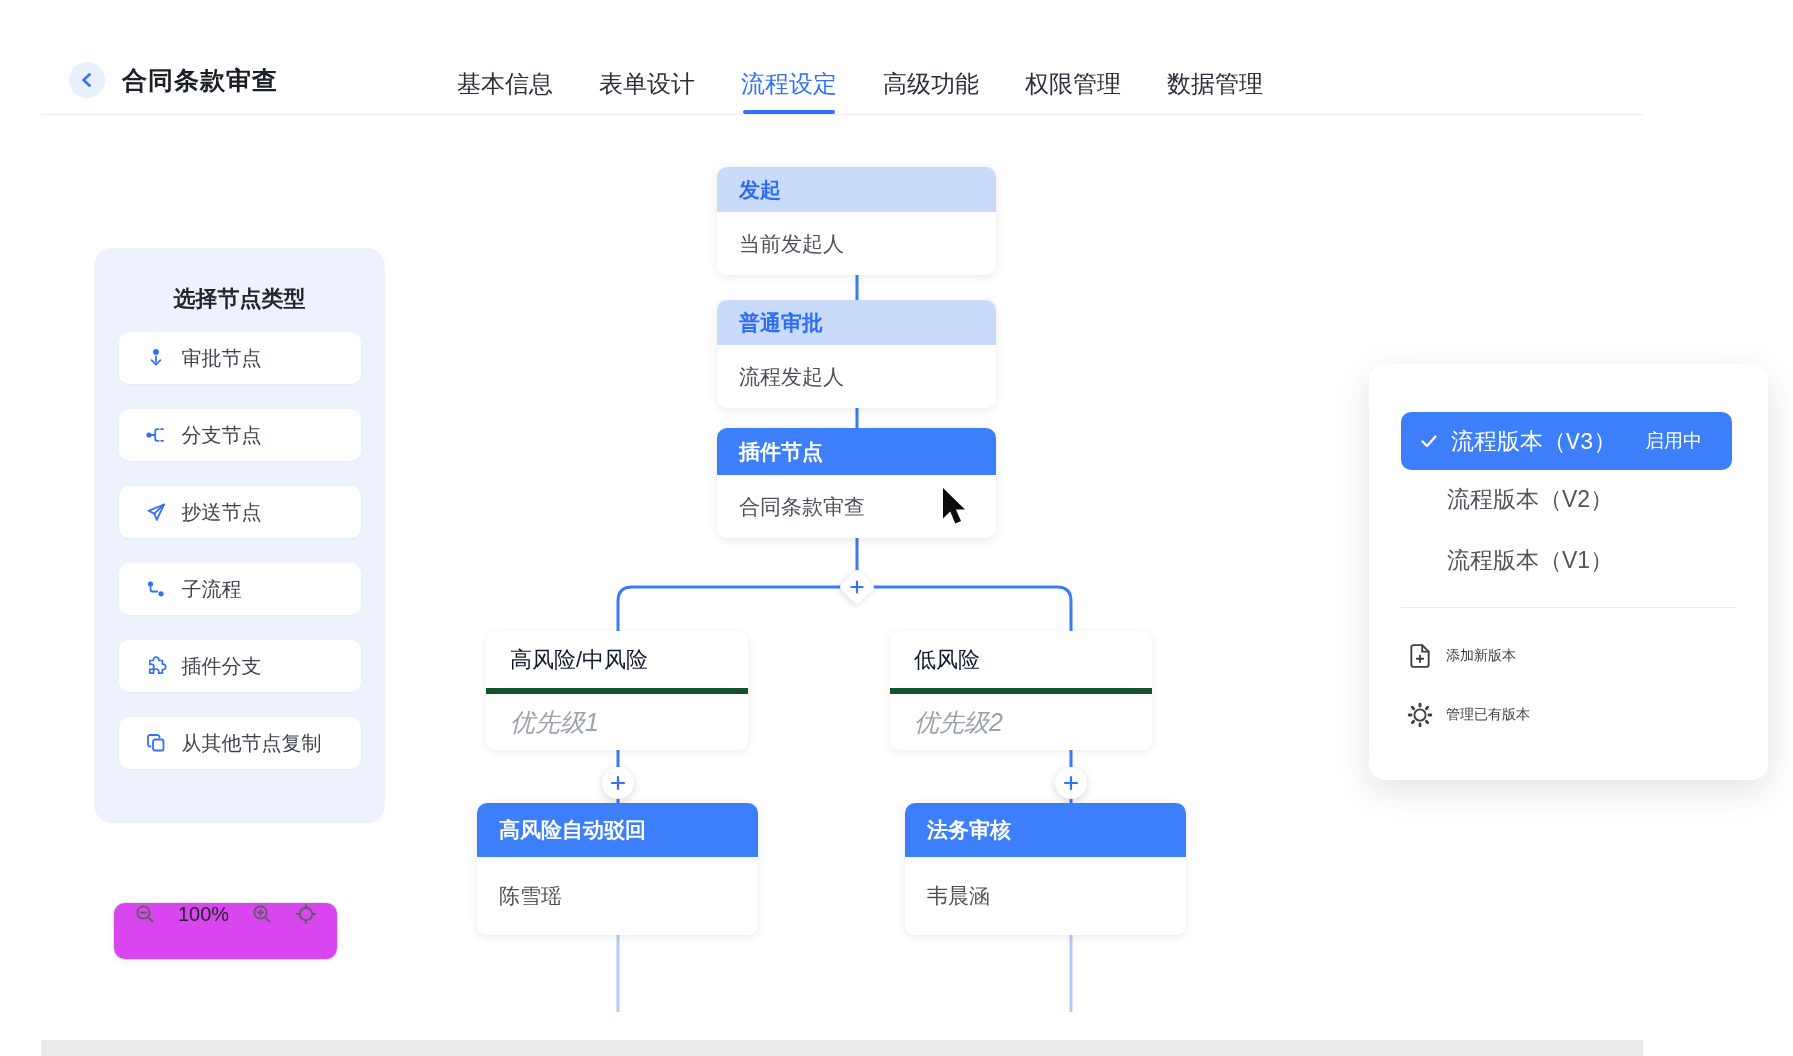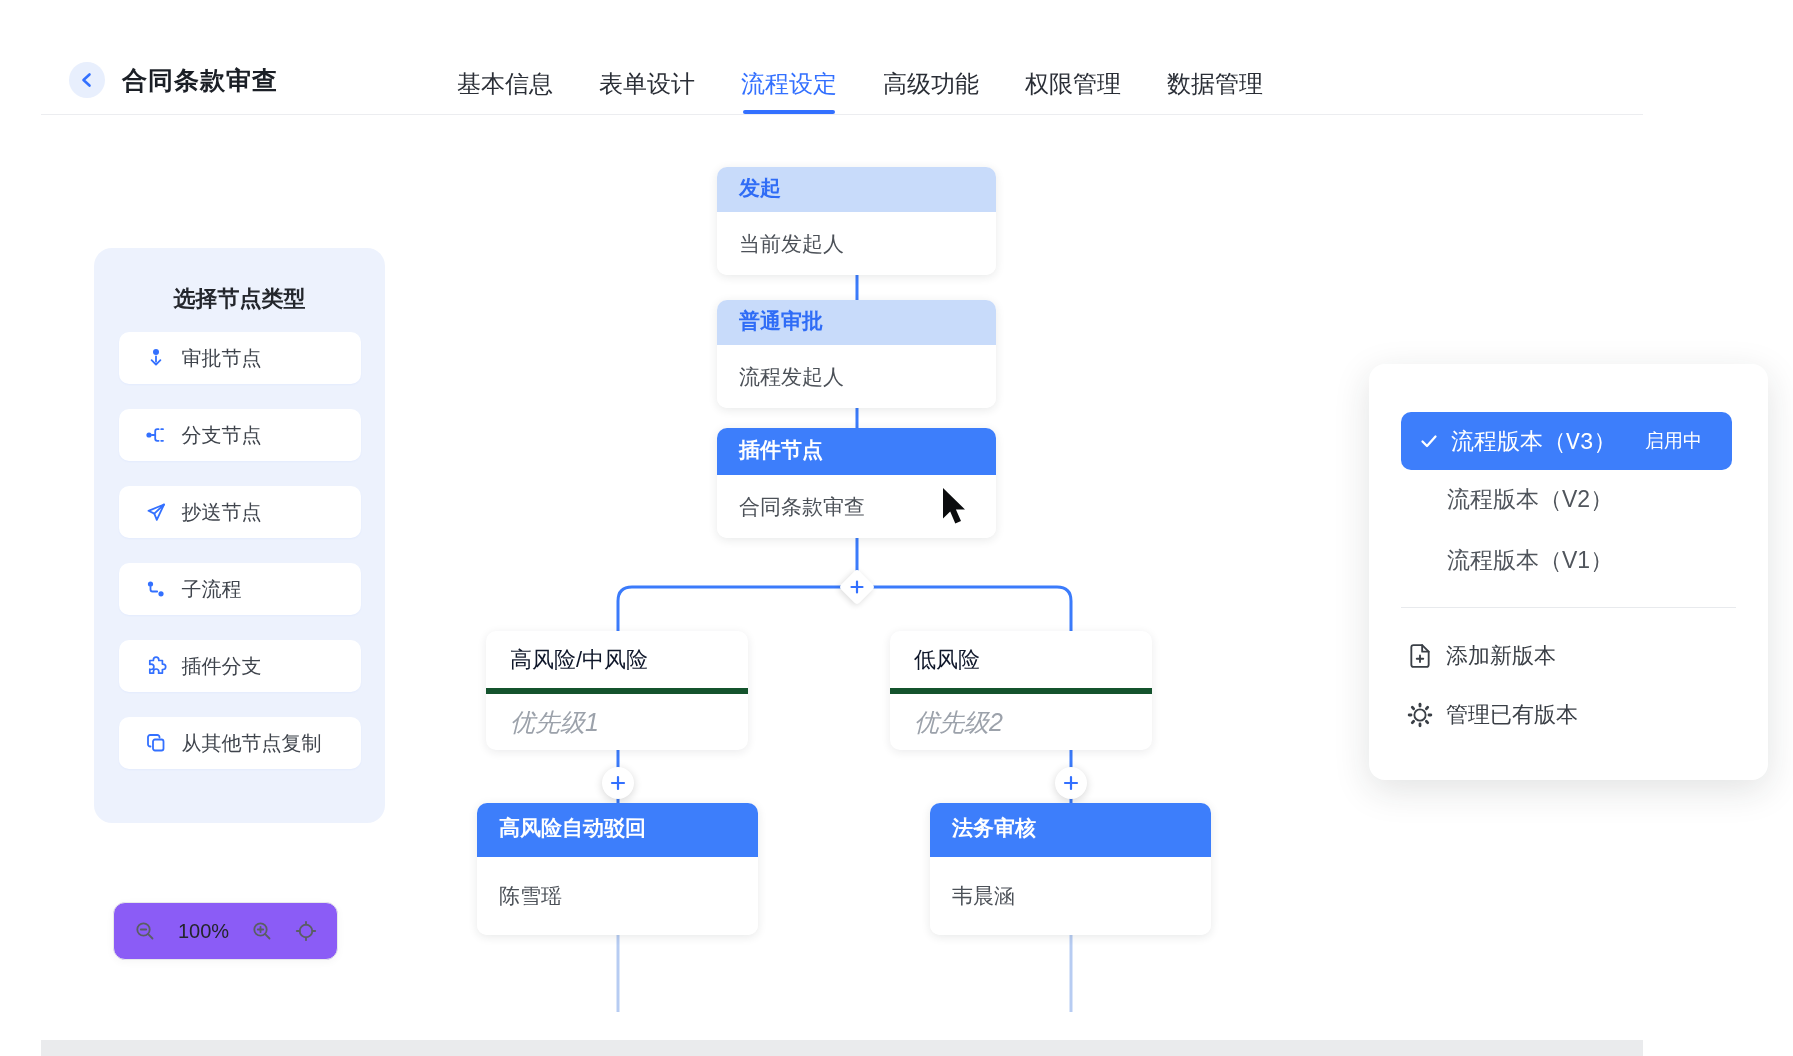--- a/index.html
+++ b/index.html
@@ -20,30 +20,30 @@
   .tab.active::after{content:"";position:absolute;left:2px;right:2px;bottom:0;height:4px;border-radius:2px;background:#3370FF;}
   
   .palette{position:absolute;left:94px;top:248px;width:291px;height:575px;background:#EDF2FD;border-radius:18px;}
   .palette-title{padding-top:36px;text-align:center;font-size:22px;font-weight:bold;color:#23262C;}
   .palette-items{margin-top:18px;display:flex;flex-direction:column;gap:25px;align-items:center;}
   .palette-item{width:242px;height:52px;background:#fff;border-radius:10px;display:flex;align-items:center;
     padding-left:26px;box-sizing:border-box;gap:15px;cursor:pointer;box-shadow:0 1px 2px rgba(51,112,255,0.05);}
   .palette-item .label{font-size:20px;color:#3F444C;white-space:nowrap;}
   .picon{width:22px;height:22px;display:inline-flex;}
   
-  .zoom-bar{position:absolute;left:113px;top:902px;width:225px;height:58px;background:#8b5cf6;
+  .zoom-bar{position:absolute;left:113px;top:902px;width:225px;height:58px;background:#d946ef;
     border:1px solid #E7E8EA;border-radius:12px;box-shadow:0 2px 8px rgba(0,0,0,0.04);
-    display:flex;align-items:center;justify-content:center;gap:22px;box-sizing:border-box;}
+    display:flex;align-items:flex-start;justify-content:center;gap:22px;box-sizing:border-box;}
   .zoom-level{font-size:20px;color:#23262B;}
   .zicon{width:22px;height:22px;display:inline-flex;cursor:pointer;}
   
   .overlay-svg{position:absolute;left:0;top:0;pointer-events:none;}
   .flow-node{position:absolute;width:279px;border-radius:10px;background:#fff;
     box-shadow:0 2px 10px rgba(31,35,41,0.10);overflow:hidden;cursor:pointer;}
-  .node-header{height:45px;line-height:45px;padding-left:22px;font-size:21px;font-weight:bold;white-space:nowrap;font-family:Liberation Mono, monospace;}
+  .node-header{height:45px;line-height:45px;padding-left:22px;font-size:21px;font-weight:bold;white-space:nowrap;}
   .light .node-header{background:#C8DBFA;color:#2F6CF6;}
   .solid .node-header{background:#3D7EFB;color:#ffffff;}
   .node-body{height:63px;line-height:63px;padding-left:22px;font-size:21px;color:#4C5158;background:#fff;white-space:nowrap;}
   #node-plugin .node-header{height:47px;line-height:47px;}
   .bottom-node{width:281px;}
   .bottom-node .node-header{height:54px;line-height:54px;}
   .bottom-node .node-body{height:78px;line-height:78px;}
   .cond-card{position:absolute;width:262px;background:#fff;border-radius:10px;
     box-shadow:0 2px 10px rgba(31,35,41,0.09);overflow:hidden;cursor:pointer;}
   .cond-title{height:57px;line-height:57px;padding-left:24px;font-size:22px;color:#0f172a;border-bottom:6px solid #14532d;white-space:nowrap;}
@@ -58,21 +58,21 @@
   
   .version-menu{position:absolute;left:1369px;top:364px;width:399px;height:416px;background:#fff;
     border-radius:16px;box-shadow:0 10px 36px rgba(31,35,41,0.13);}
   .vm-selected{position:absolute;left:32px;top:48px;width:331px;height:58px;background:#3D7EFB;border-radius:10px;
     display:flex;align-items:center;padding:0 30px 0 18px;box-sizing:border-box;color:#fff;cursor:pointer;font-family:Liberation Mono, monospace;}
   .vm-check{width:20px;height:20px;display:inline-flex;}
   .vm-label{font-size:23px;font-weight:500;margin-left:12px;white-space:nowrap;}
   .vm-badge{margin-left:auto;font-size:19px;white-space:nowrap;}
   .vm-option{position:absolute;left:78px;height:40px;line-height:40px;font-size:23px;color:#50555C;cursor:pointer;white-space:nowrap;}
   .vm-divider{position:absolute;left:32px;width:335px;top:243px;height:1px;background:#E8EAED;}
-  .vm-action{position:absolute;left:38px;display:flex;align-items:center;gap:13px;font-size:22px;color:#3A3F46;cursor:pointer;white-space:nowrap;height:52px;}
+  .vm-action{position:absolute;left:38px;display:flex;align-items:center;gap:13px;font-size:14px;color:#3A3F46;cursor:pointer;white-space:nowrap;height:52px;}
   .vicon{width:26px;height:26px;display:inline-flex;}
   svg{display:block;}
 </style>
 </head>
 <body>
 
 <div class="back-btn">
   <span>
     <svg width="36" height="36" viewBox="0 0 36 36">
         <path d="M20.5 12.5 L14.5 18 L20.5 23.5" fill="none" stroke="#3370FF" stroke-width="2.6" stroke-linecap="round" stroke-linejoin="round"></path>
@@ -249,21 +249,21 @@
 <div class="plus-circle" style="left:1055px;top:767px;">
   <svg width="32" height="32" viewBox="0 0 32 32">
       <path d="M16 10 V22 M10 16 H22" stroke="#3370FF" stroke-width="2.2" stroke-linecap="round"></path>
     </svg>
 </div>
 
 <div class="flow-node solid bottom-node" style="left:477px;top:803px;">
   <div class="node-header">高风险自动驳回</div>
   <div class="node-body">陈雪瑶</div>
 </div>
-<div class="flow-node solid bottom-node" style="left:930px;top:803px;">
+<div class="flow-node solid bottom-node" style="left:905px;top:803px;">
   <div class="node-header">法务审核</div>
   <div class="node-body">韦晨涵</div>
 </div>
 
 <div class="cursor-arrow">
   <svg width="26" height="40" viewBox="0 0 26 40">
       <path d="M1 1 L1 31.5 L8.2 24.6 L13.3 36.6 L19 34.1 L13.9 22.6 L23 22.6 Z" fill="#0B0C0E"></path>
     </svg>
 </div>
 

